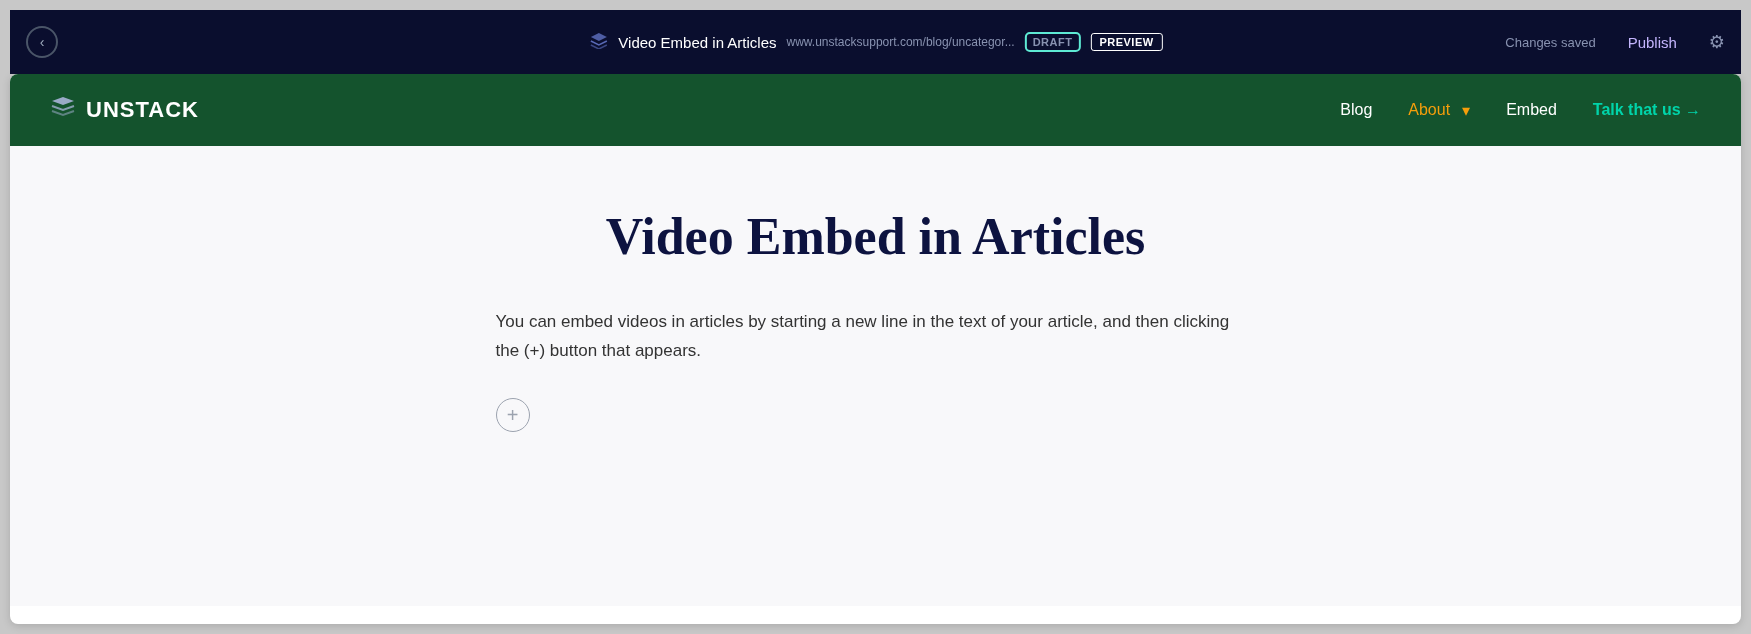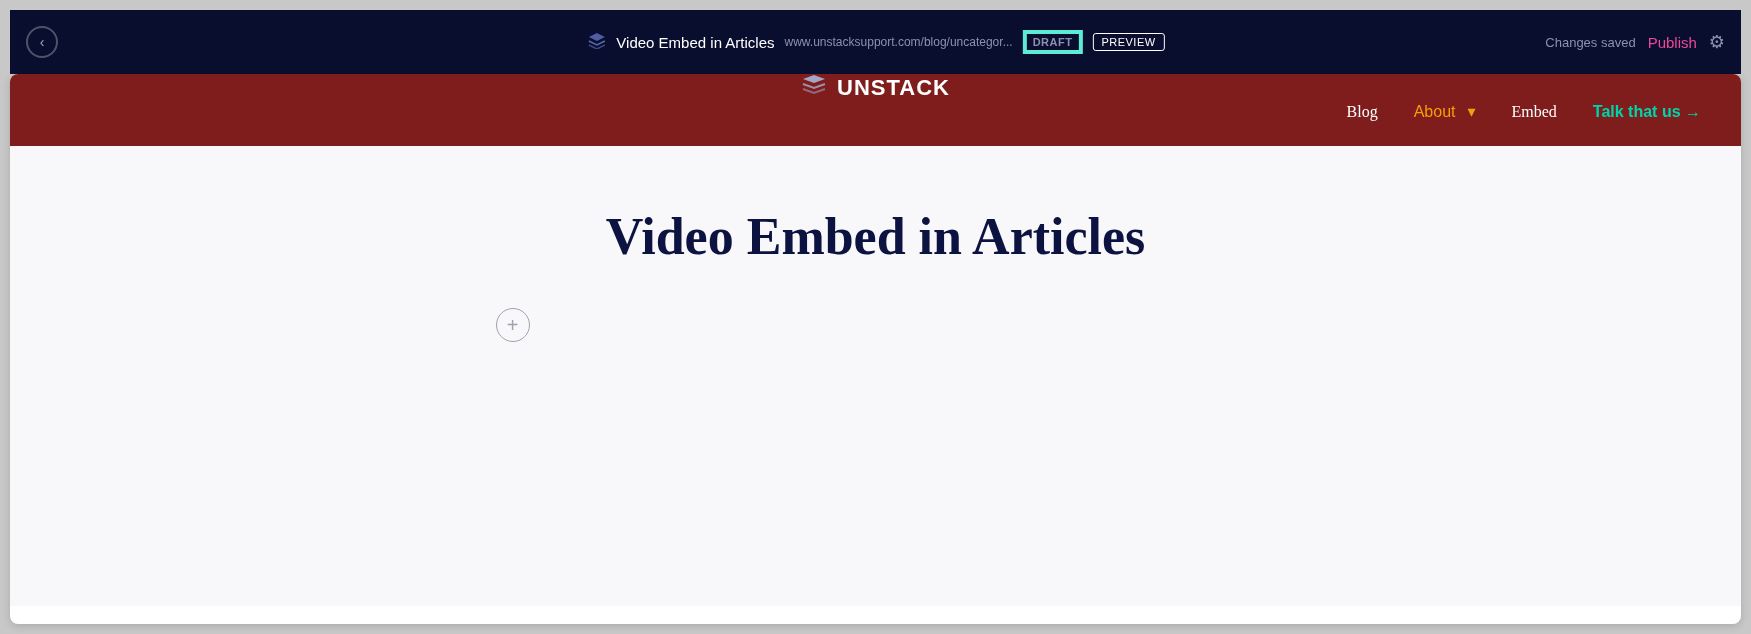--- a/index.html
+++ b/index.html
@@ -64,54 +64,54 @@
       font-size: 15px;
       font-weight: 500;
     }
 
     .editor-url {
       color: #8892b0;
       font-size: 12px;
     }
 
     .draft-badge {
-      border: 4px solid #5eead4;
+      border: 2px solid #5eead4;
       color: #8892b0;
       font-size: 11px;
       padding: 2px 6px;
-      border-radius: 0;
+      border-radius: 5px;
       font-weight: 600;
       letter-spacing: 0.5px;
     }
 
     .preview-badge {
       border: 1.5px solid white;
       color: white;
       font-size: 11px;
       padding: 2px 8px;
       border-radius: 3px;
-      font-weight: 400;
+      font-weight: 700;
       letter-spacing: 0.5px;
       cursor: pointer;
     }
 
     .editor-bar-right {
       margin-left: auto;
       display: flex;
       align-items: center;
-      gap: 12px;
+      gap: 32px;
     }
 
     .changes-saved {
       color: #8892b0;
       font-size: 13px;
     }
 
     .publish-button {
-      color: #ec4899;
+      color: #c4b5fd;
       font-size: 15px;
       font-weight: 500;
       cursor: pointer;
       background: none;
       border: none;
     }
 
     .settings-icon {
       color: #8892b0;
       font-size: 18px;
@@ -123,26 +123,25 @@
       background: white;
       border-radius: 8px;
       overflow: hidden;
       flex: 1;
       margin-top: 0;
       box-shadow: 0 2px 8px rgba(0,0,0,0.15);
     }
 
     
     .site-nav {
-      background: #7f1d1d;
+      background: #14532d;
       height: 72px;
       display: flex;
       align-items: center;
       padding: 0 40px;
-      flex-direction: column;
     }
 
     .site-logo {
       display: flex;
       align-items: center;
       gap: 10px;
       color: white;
       font-size: 22px;
       font-weight: 700;
       letter-spacing: 1px;
@@ -154,21 +153,20 @@
       align-items: center;
       gap: 36px;
     }
 
     .nav-link {
       color: white;
       font-size: 16px;
       font-weight: 500;
       cursor: pointer;
       text-decoration: none;
-      font-family: Liberation Serif, serif;
     }
 
     .nav-link-about {
       color: #f59e0b;
       font-size: 16px;
       font-weight: 500;
       cursor: pointer;
       display: flex;
       align-items: center;
       gap: 12px;
@@ -284,18 +282,19 @@
           <span>▾</span>
         </span>
         <a class="nav-link">Embed</a>
         <span class="nav-link-cta">Talk that us →</span>
       </div>
     </nav>
 
     <div class="article-content">
       <div class="article-inner">
         <h1 class="article-title">Video Embed in Articles</h1>
+        <p class="article-body">You can embed videos in articles by starting a new line in the text of your article, and then clicking the (+) button that appears.</p>
         <button class="add-block-button">+</button>
       </div>
     </div>
 
   </div>
 </div>
 
 </body></html>

